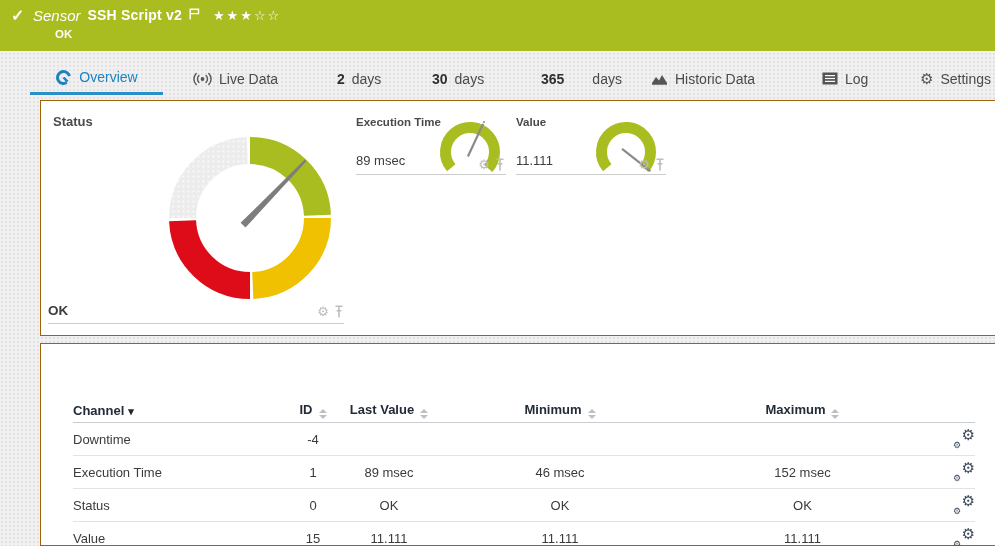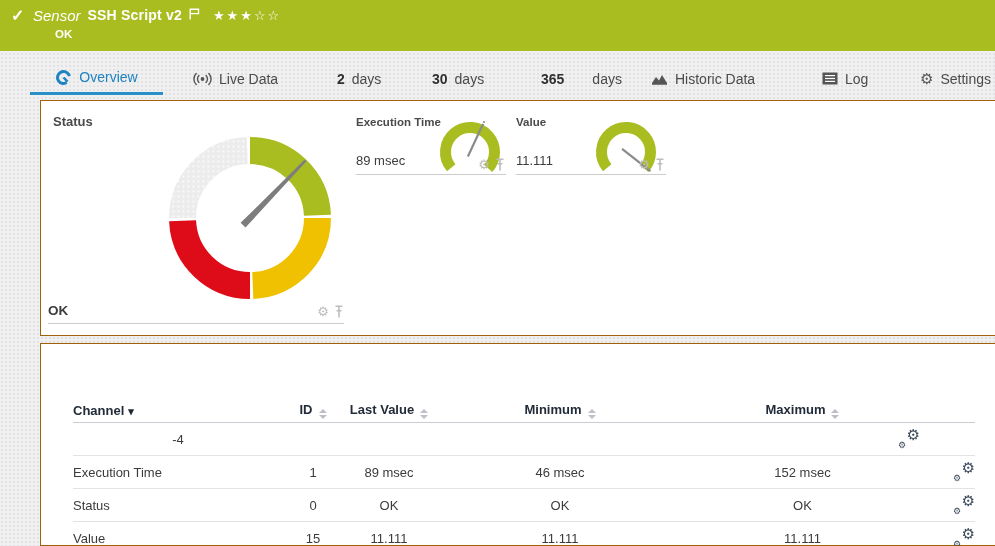--- a/index.html
+++ b/index.html
@@ -272,20 +272,21 @@
       <div class="hcell c-right">
         <span>Maximum</span><span class="sort">
             <i class="up"></i>
             <i class="dn"></i>
           </span>
       </div>
       <div></div>
     </div>
 
     <div class="trow tbody-row">
+      <div>Downtime</div>
       <div class="c-right">-4</div>
       <div class="c-right"></div>
       <div class="c-right"></div>
       <div class="c-right"></div>
       <div class="gearcell">
         <span class="gb">⚙</span>
         <span class="gs">⚙</span>
       </div>
     </div>
 

